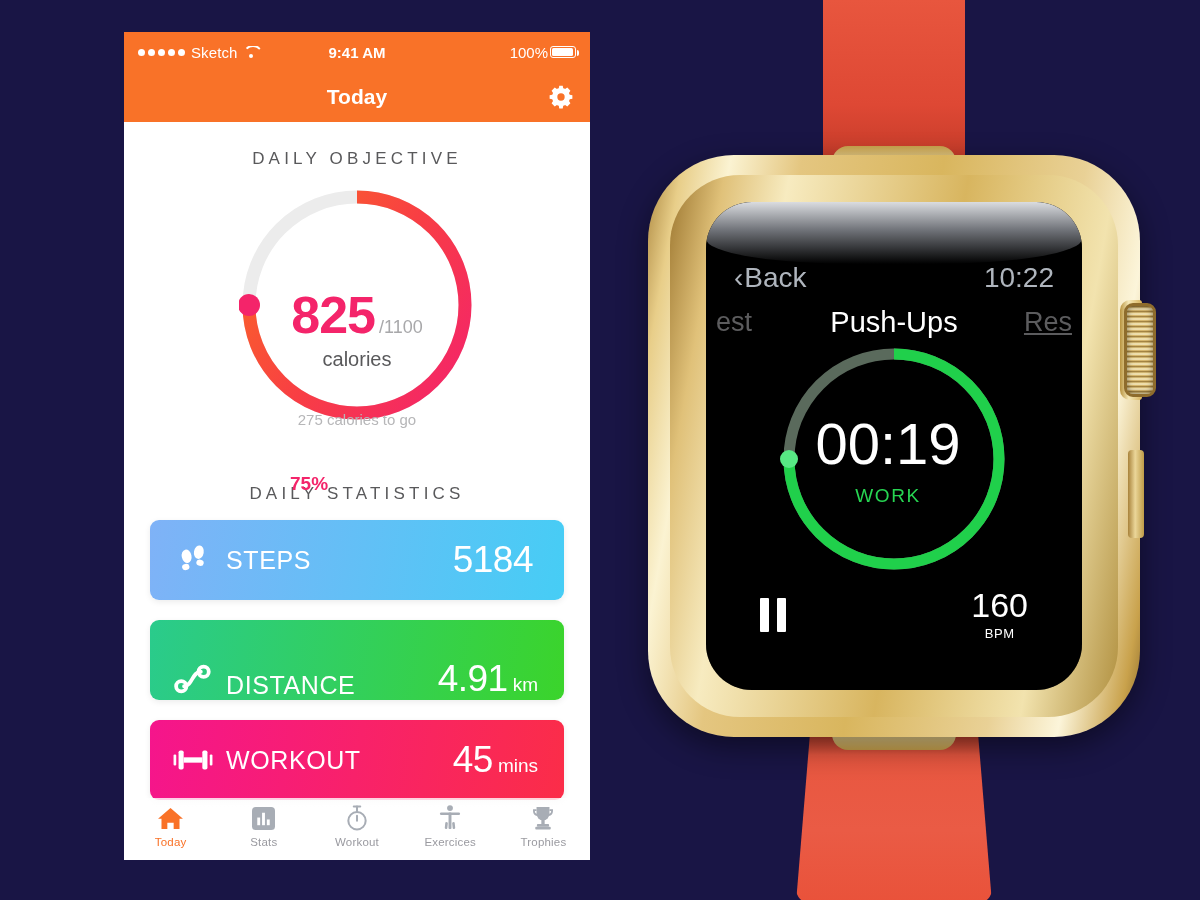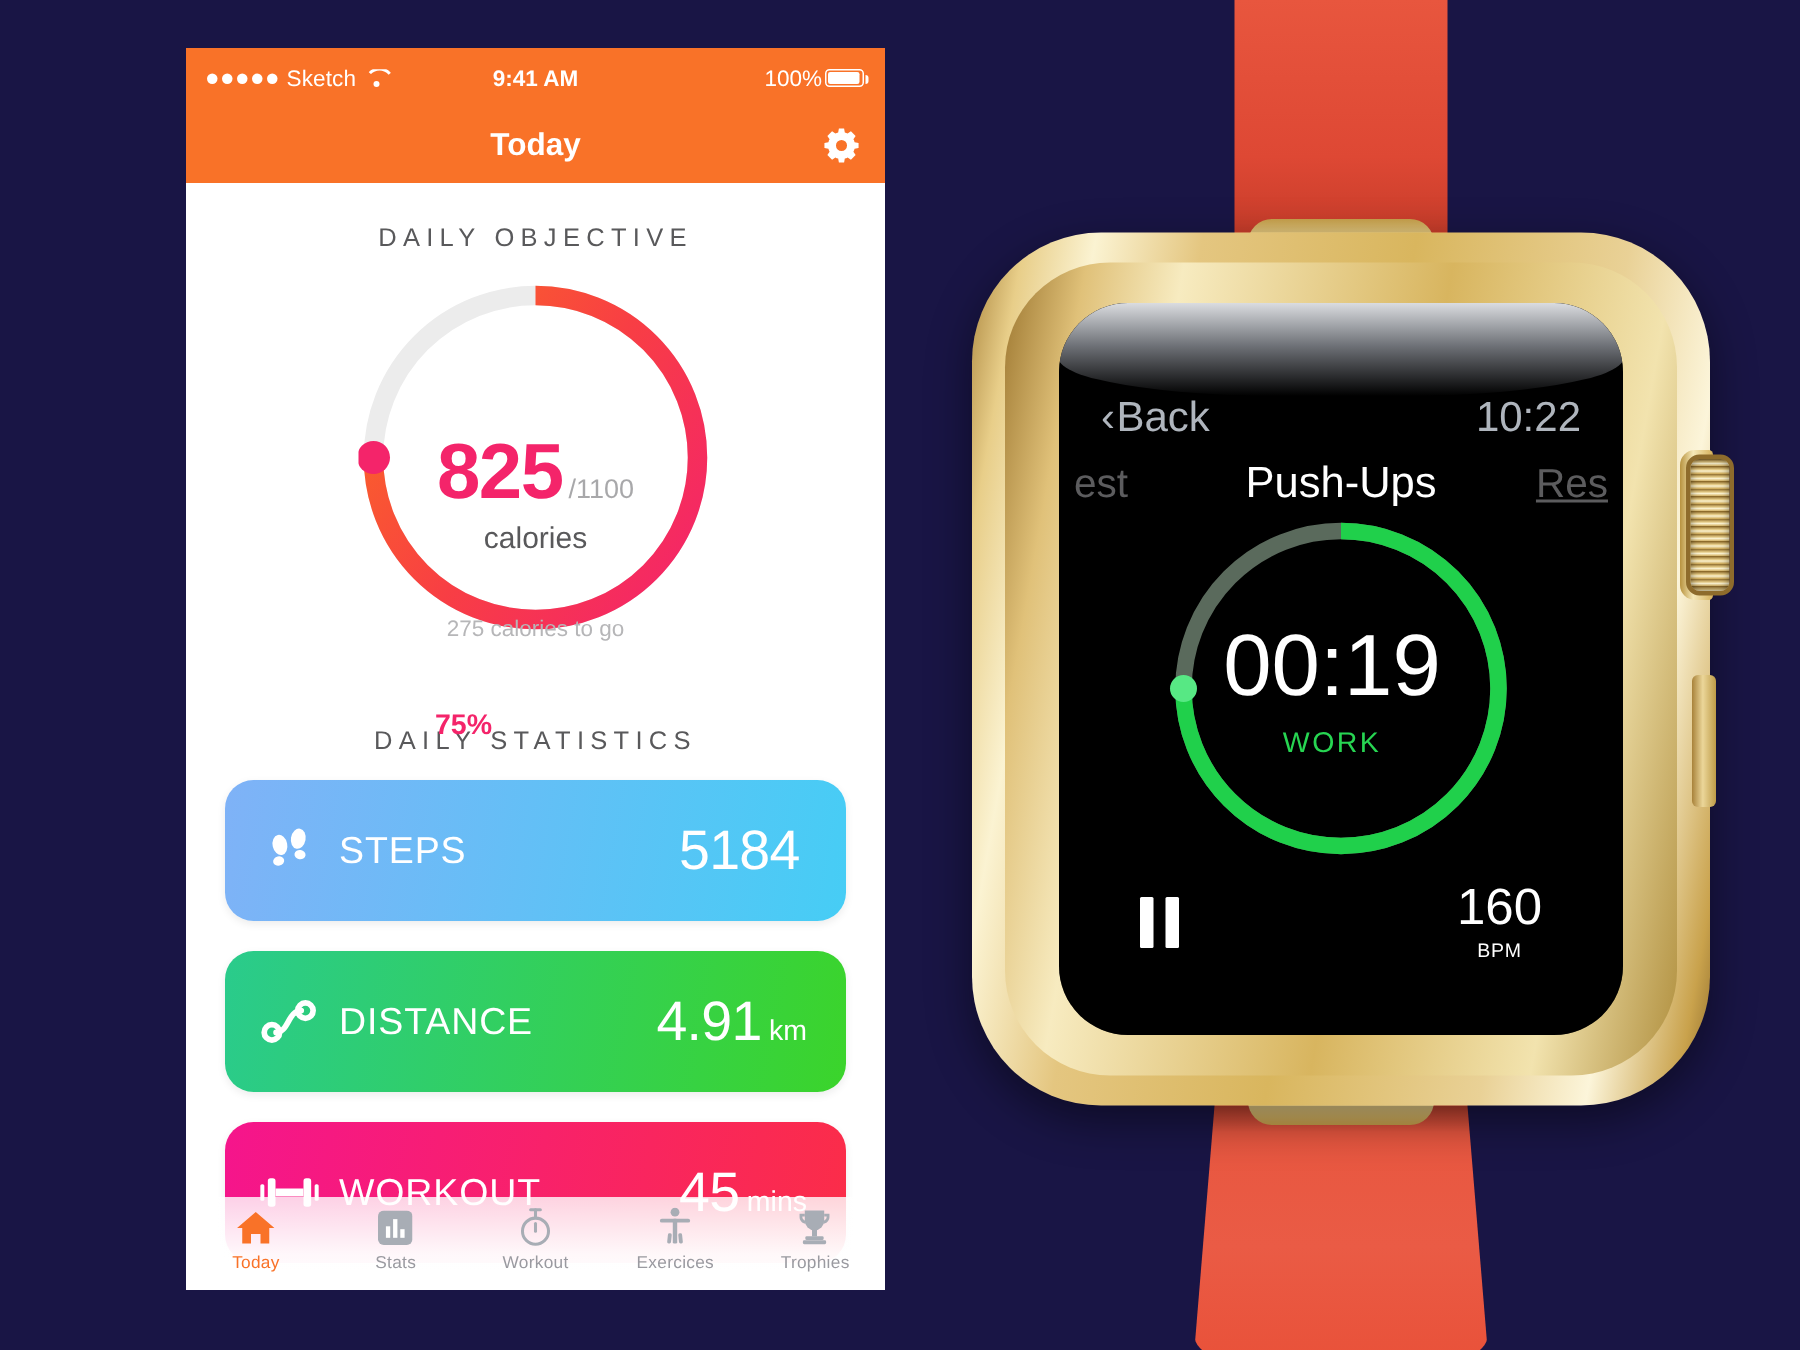--- a/index.html
+++ b/index.html
@@ -94,32 +94,32 @@
   }
   #cal-row { display: flex; align-items: baseline; justify-content: center; gap: 4px; }
   #cal-value { color: #F4246A; font-size: 52px; font-weight: 700; letter-spacing: -1px; }
   #cal-goal { color: #A8A8AA; font-size: 18px; }
   #cal-unit { color: #59595B; font-size: 20px; margin-top: 3px; }
   #cal-togo { color: #B6B6B8; font-size: 15px; margin-top: 40px; }
 
   
   #cards { padding: 16px 26px 0 26px; display: flex; flex-direction: column; gap: 20px; }
   .card {
-    height: 94px; border-radius: 19px;
+    height: 80px; border-radius: 9px;
     display: flex; align-items: center;
     padding: 0 26px 0 22px; color: #fff;
     box-shadow: 0 2px 6px rgba(0,0,0,.08);
   }
   .card-icon { width: 42px; height: 42px; flex: 0 0 42px; display:flex; align-items:center; justify-content:center; }
   .card-label { font-size: 25px; letter-spacing: .6px; margin-left: 12px; font-weight: 400; }
   .card-val { margin-left: auto; display: flex; align-items: baseline; }
   .card-num { font-size: 37px; font-weight: 300; letter-spacing: -.5px; }
   .card-unit { font-size: 19px; margin-left: 5px; font-weight: 400; }
   #card-steps    { background: linear-gradient(100deg, #7FB2F7 0%, #46CDF5 100%); }
-  #card-distance { background: linear-gradient(100deg, #2ACB8C 0%, #3BD42B 100%); }
+  #card-distance { background: linear-gradient(100deg, #2ACB8C 0%, #3BD42B 100%); align-items: flex-end; }
   #card-workout  { background: linear-gradient(100deg, #F5158C 0%, #FB2D48 100%); }
 
   
   #tabbar {
     position: absolute; left: 0; bottom: 0; width: 466px; height: 62px;
     background: linear-gradient(180deg, rgba(255,255,255,.80) 0%, rgba(255,255,255,.97) 62%, #fff 100%);
     display: flex; align-items: flex-start; padding-top: 6px;
   }
   .tab { flex: 1; display: flex; flex-direction: column; align-items: center; gap: 4px; cursor: pointer; }
   .tab-ico { height: 28px; display: flex; align-items: center; justify-content: center; }

